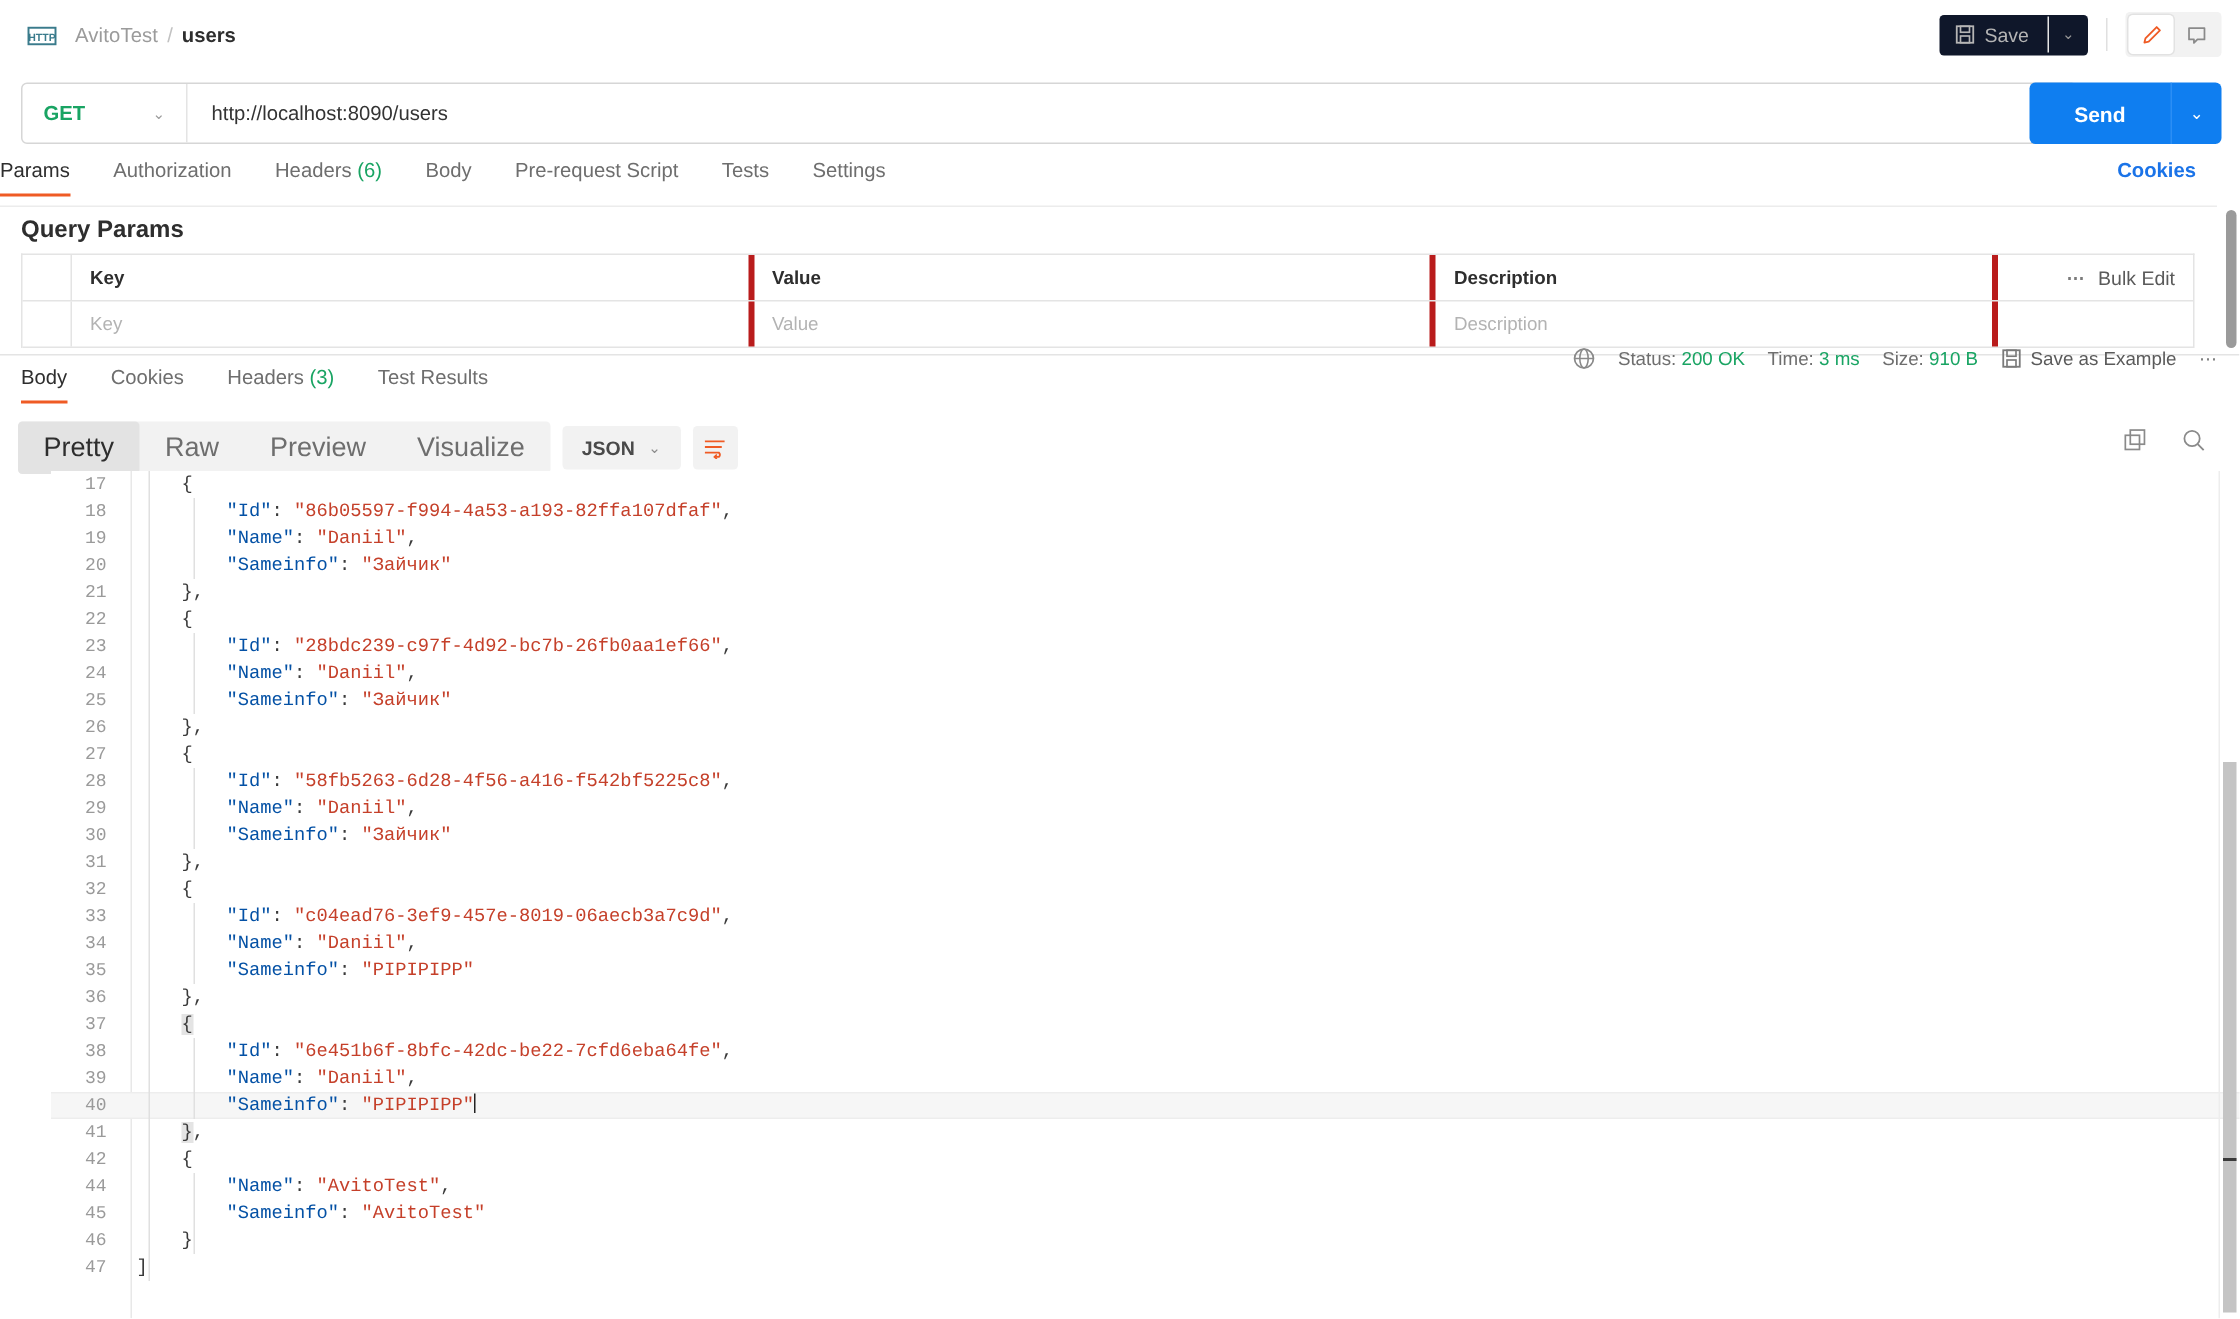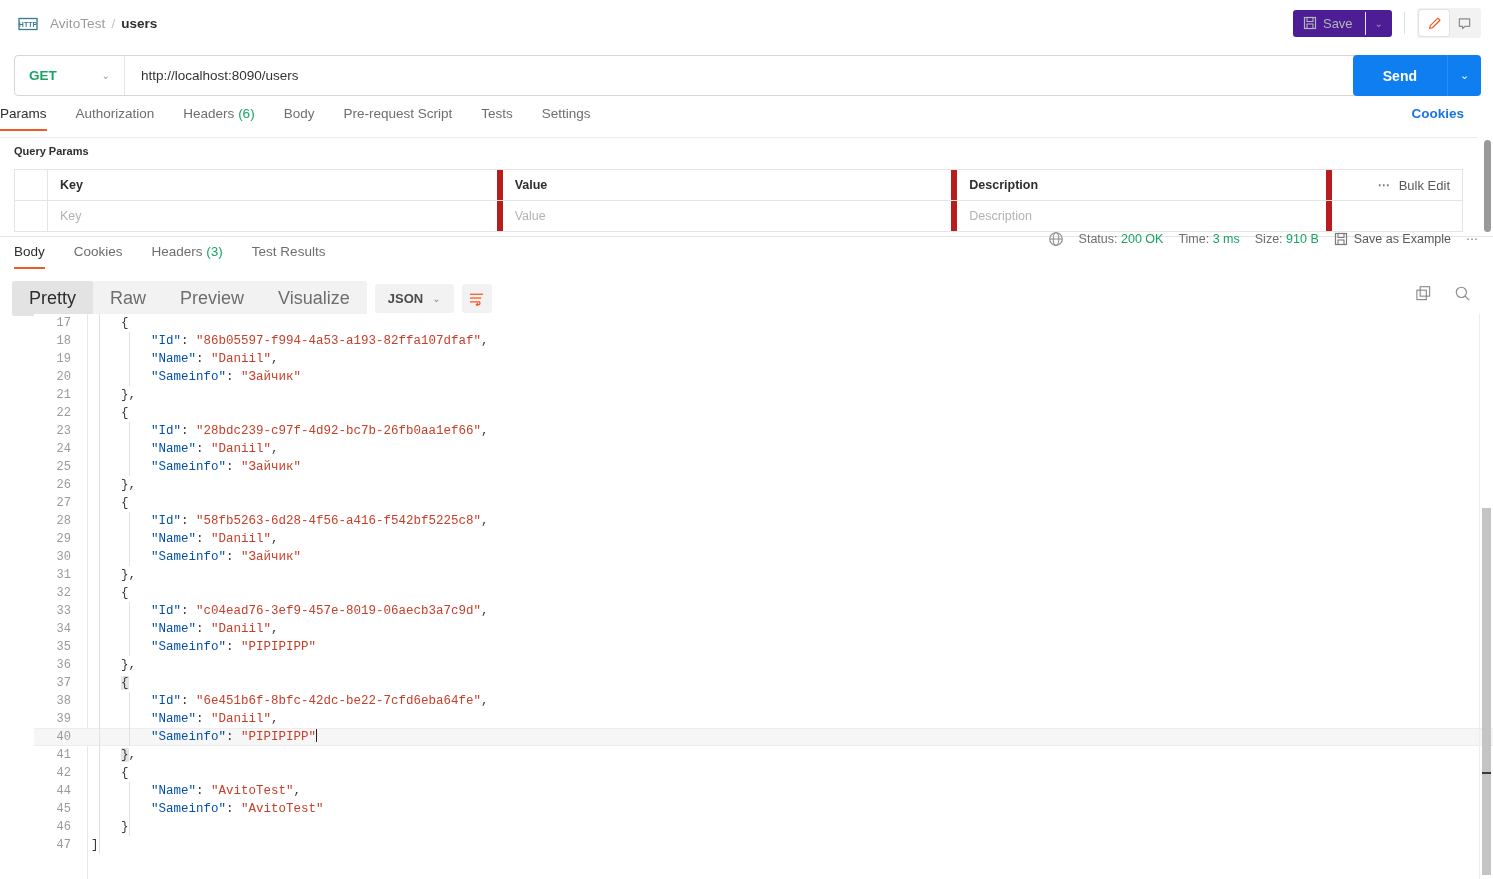--- a/index.html
+++ b/index.html
@@ -27,21 +27,21 @@
   }
   .crumb-sep { font-size: 13.5px; color: #c2c2c2; margin: 0 6px; }
   .crumb-current { font-size: 13.5px; color: #2e2e2e; font-weight: bold; }
 
   .topbar-right {
     position: absolute; right: 12px; top: 8px;
     display: flex; align-items: center; gap: 0;
   }
   .save-group {
     display: flex; align-items: center;
-    background: #4c1d95; border-radius: 3px; overflow: hidden; justify-content: center;
+    background: #0f172a; border-radius: 3px; overflow: hidden; justify-content: center;
   }
   .save-btn {
     display: flex; align-items: center; gap: 6px;
     padding: 6px 12px 6px 10px; font-size: 13px; color: #b5b5b5;
     cursor: default;
   }
   .save-caret {
     padding: 6px 9px; color: #9a9a9a; font-size: 10px;
     border-left: 1px solid #e6e6e6;
   }
@@ -104,31 +104,31 @@
   }
   .cnt { color: #19a463; }
   .cookies-link {
     position: absolute; right: 14px; top: 0; font-size: 13.5px;
     color: #1a73e8; font-weight: bold; cursor: pointer;
   }
 
   
   .qp-title {
     position: absolute; top: 145px; left: 14px;
-    font-size: 11px; font-weight: bold; color: #2e2e2e;
+    font-size: 16px; font-weight: bold; color: #2e2e2e;
   }
   .ptable {
     position: absolute; top: 169px; left: 14px; width: 1449px;
     border: 1px solid #e4e4e4; border-bottom: none;
     background: #fff;
   }
   .prow { display: flex; height: 31px; border-bottom: 1px solid #e4e4e4; }
   .pcell {
     display: flex; align-items: center; font-size: 12.5px;
-    padding: 0 12px; border-right: 6px solid #b91c1c; color: #3a3a3a;
+    padding: 0 12px; border-right: 4px solid #b91c1c; color: #3a3a3a;
   }
   .pcell.check { width: 33px; padding: 0; border-right: 1px solid #e4e4e4; }
   .pcell.key { width: 455px; }
   .pcell.value { width: 455px; }
   .pcell.desc { width: 375px; }
   .pcell.act { width: 130px; border-right: none; justify-content: flex-end; gap: 8px; }
   .prow.head .pcell { font-weight: bold; font-size: 12.5px; color: #2e2e2e; }
   .prow.body .pcell { color: #b3b3b3; }
   .bulk {
     font-size: 13px; color: #5a5a5a; cursor: pointer; font-weight: normal;

